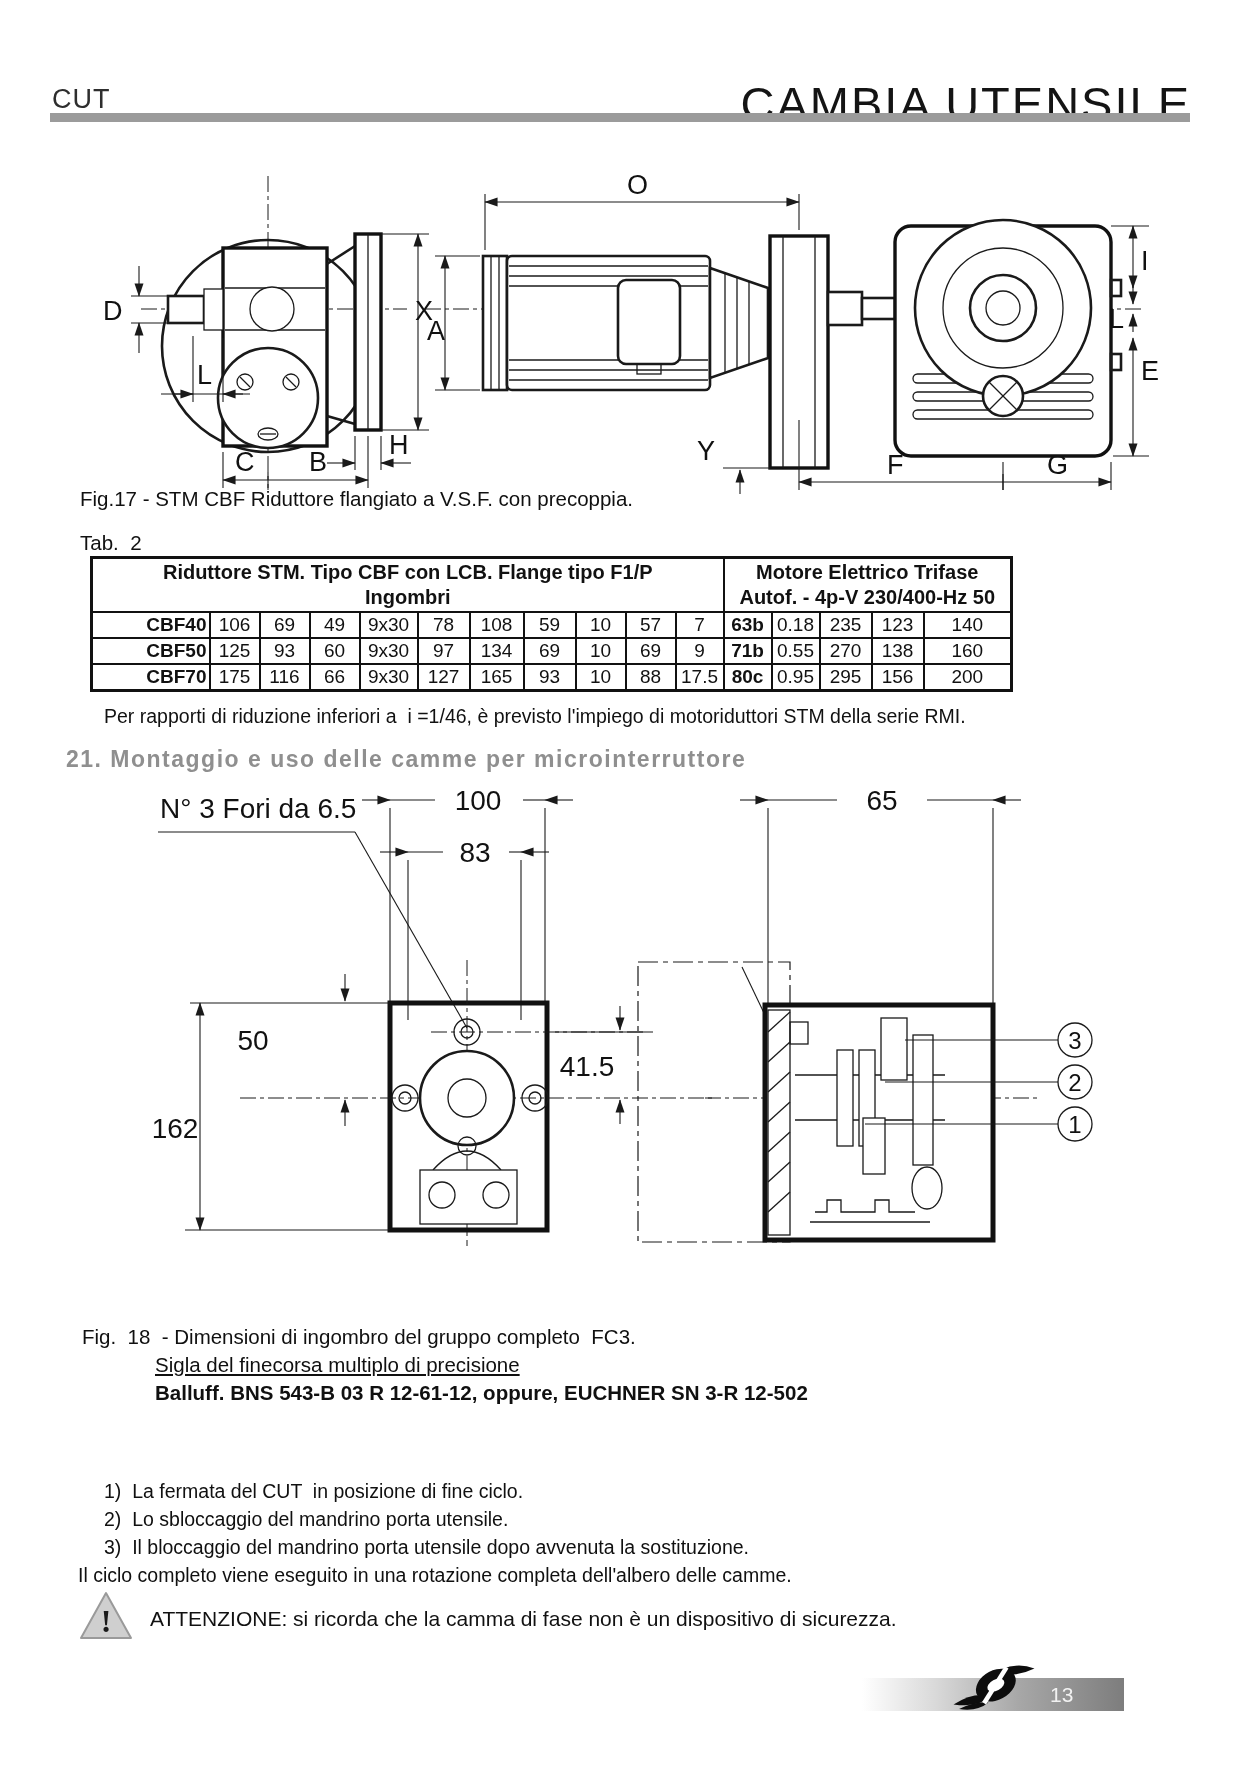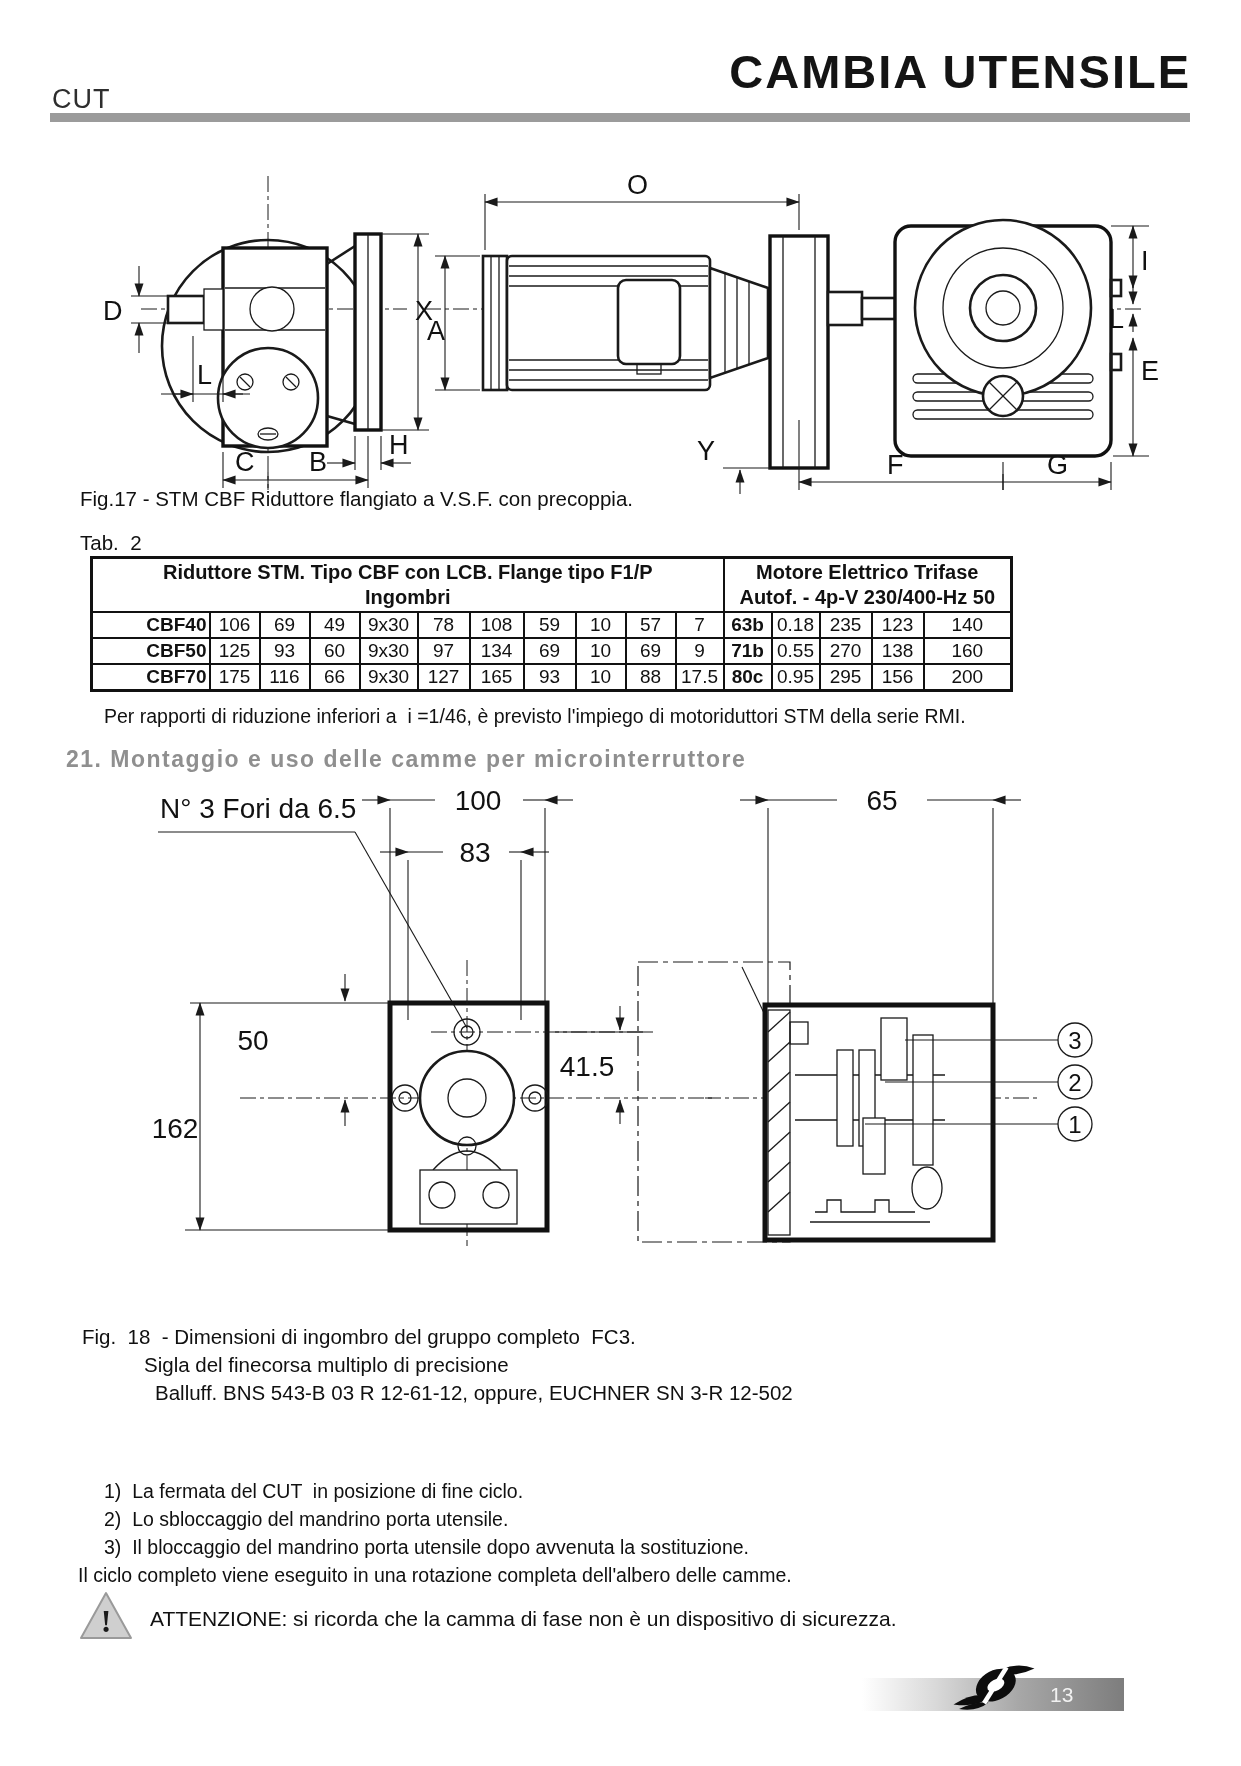--- a/index.html
+++ b/index.html
@@ -6,36 +6,36 @@
   .page{
     position:relative;width:1241px;height:1766px;background:#ffffff;
     font-family:"Liberation Sans",sans-serif;color:#111;overflow:hidden;
     margin:0 auto;
   }
   .abs{position:absolute;}
   .pre{white-space:pre-wrap;}
 
   
   .doc-code{left:52px;top:84px;font-size:27px;letter-spacing:1px;color:#2e2e2e;}
-  .doc-title{right:50px;top:44px;font-size:47px;letter-spacing:2px;color:#141414;font-weight:700;}
+  .doc-title{right:50px;top:76px;font-size:47px;letter-spacing:2px;color:#141414;font-weight:400;}
   .head-rule{left:50px;top:113px;width:1140px;height:9px;background:#9b9b9b;}
 
   
   .sec-head{font-size:23px;font-weight:bold;color:#8f8f8f;letter-spacing:1.5px;}
   .sec20{left:78px;top:141px;}
   .sec21{left:66px;top:746px;}
 
   
   .caption{font-size:20.5px;color:#101010;}
   .fig17-cap{left:80px;top:487px;}
   .tab-label{left:80px;top:531px;font-size:20.5px;}
   .tab-note{left:104px;top:705px;font-size:19.5px;}
   .cap18-1{left:82px;top:1325px;}
-  .cap18-2{left:144px;top:1353px;}
-  .cap18-3{left:155px;top:1381px;}
+  .cap18-2{left:155px;top:1353px;text-decoration:underline;}
+  .cap18-3{left:155px;top:1381px;font-weight:bold;}
 
   .bodytext{font-size:19.5px;line-height:28px;color:#101010;}
   .intro{left:78px;top:1417px;width:1090px;text-indent:28px;}
   .list-item{left:104px;width:1000px;}
   .li-1{top:1477px;}
   .li-2{top:1505px;}
   .li-3{top:1533px;}
   .closing{left:78px;top:1561px;width:1090px;}
 
   

